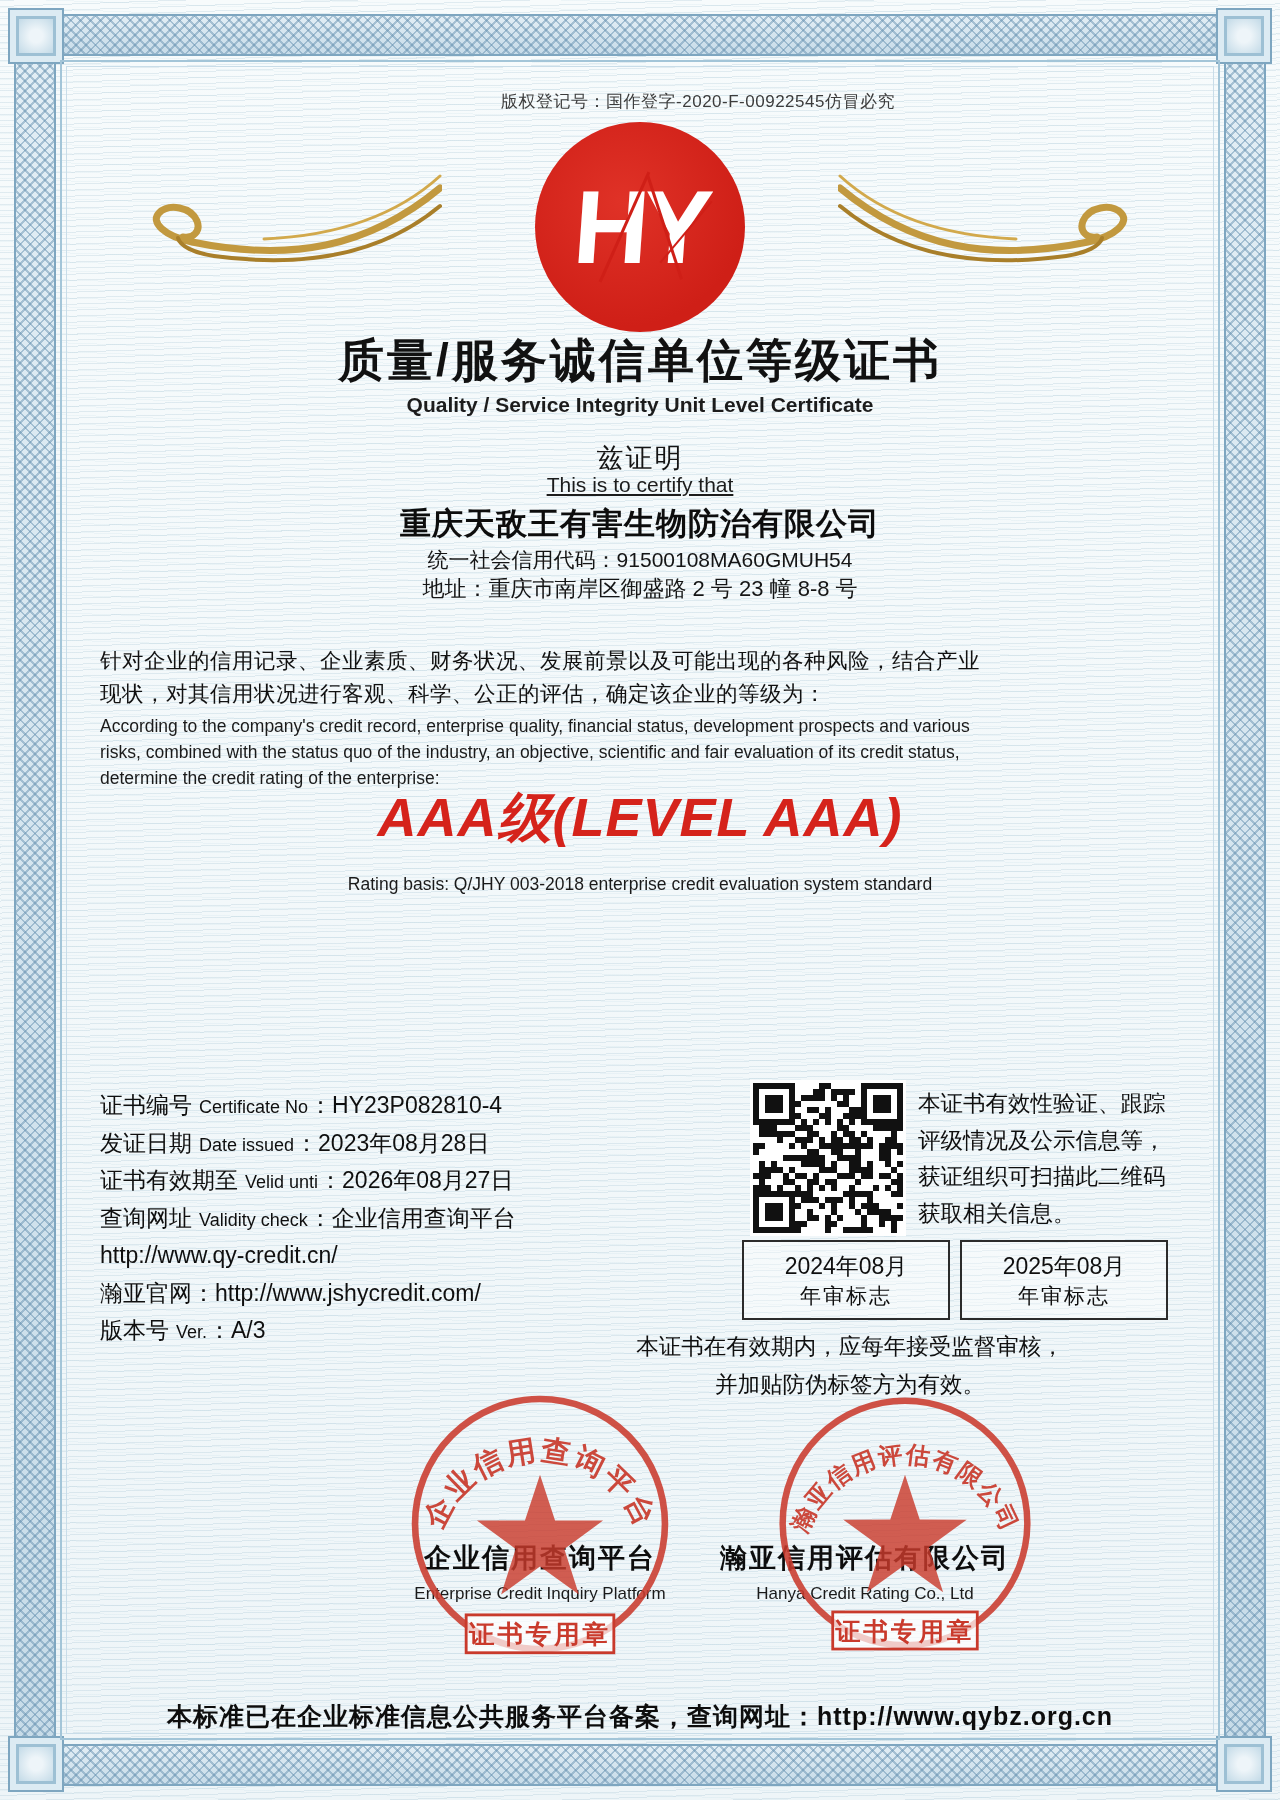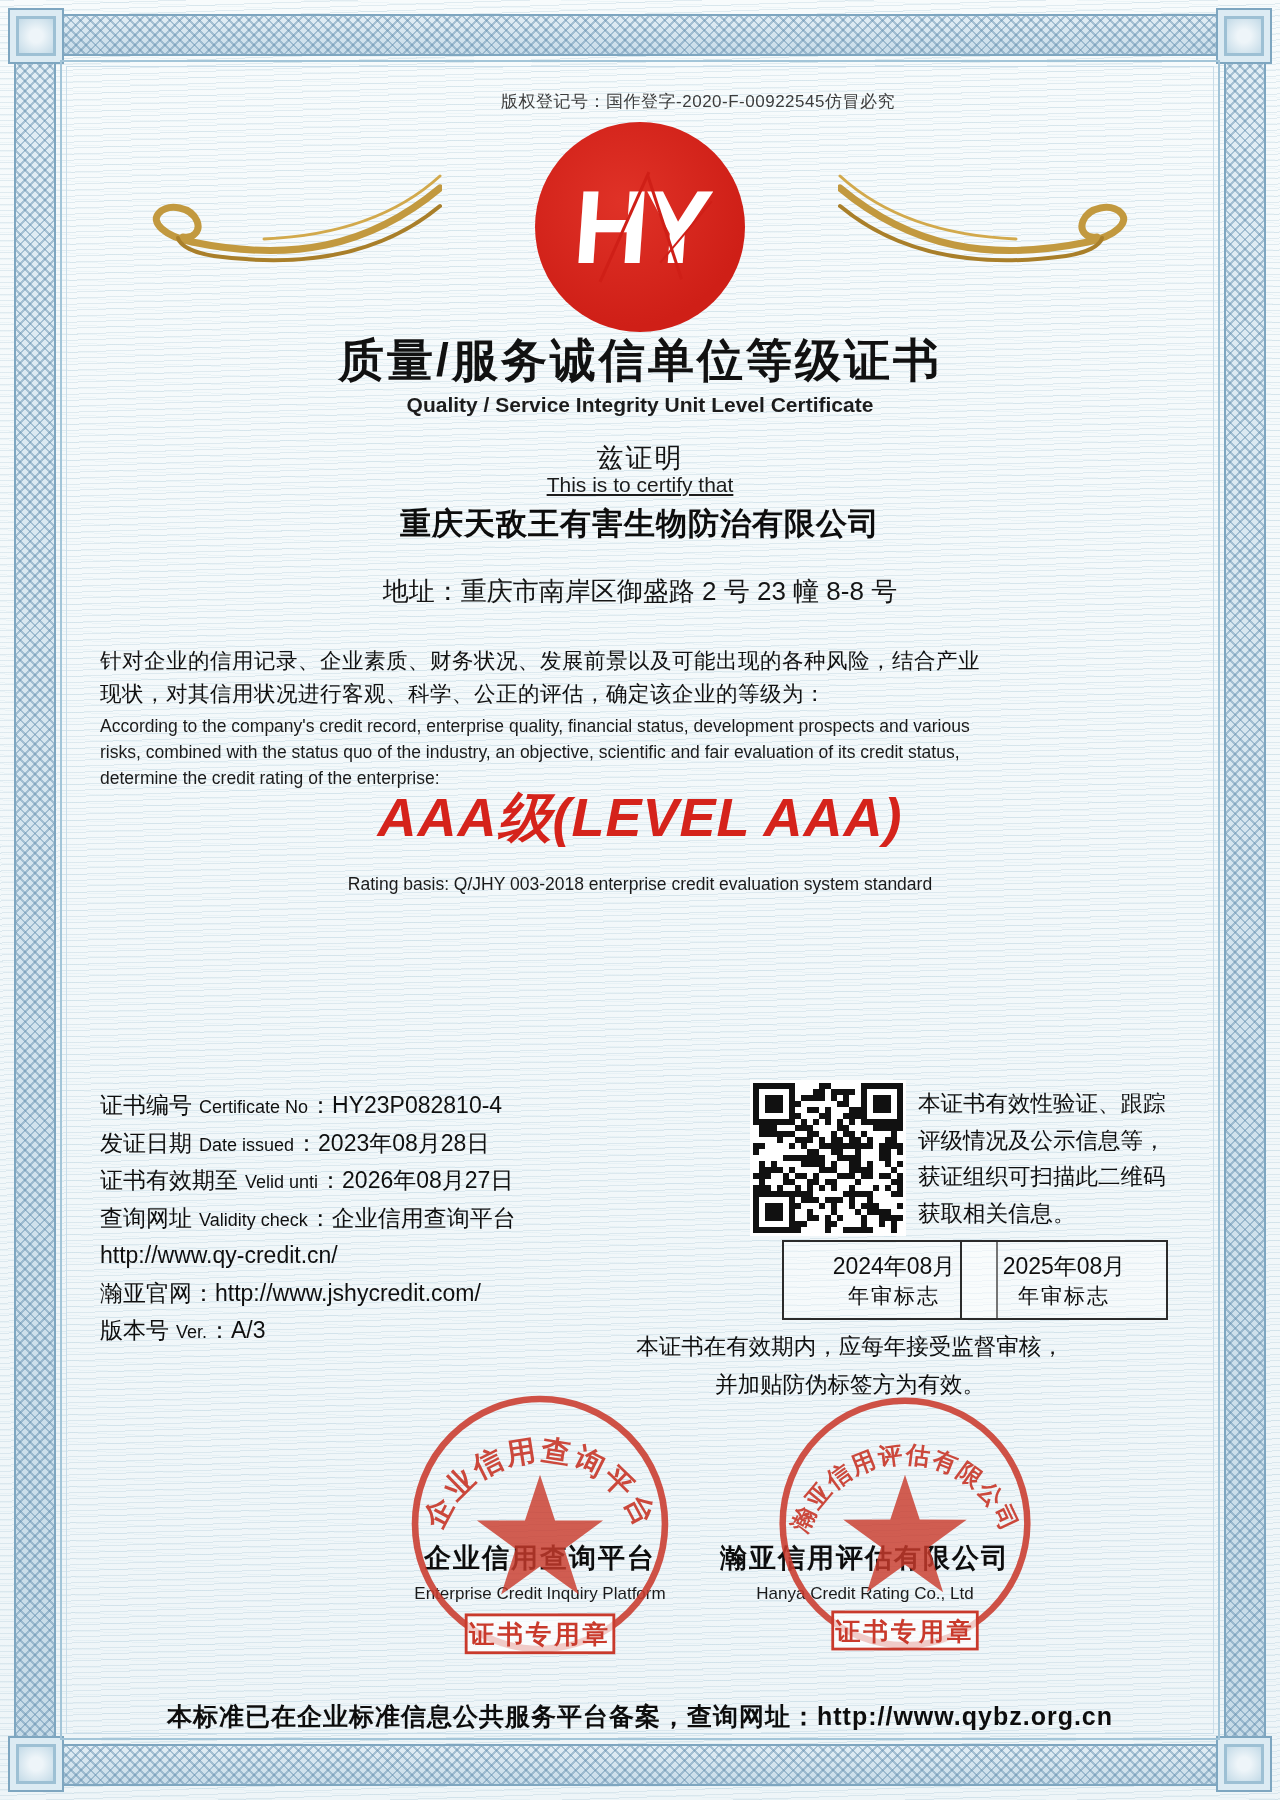--- a/index.html
+++ b/index.html
@@ -56,21 +56,21 @@
   .flourish{top:168px;width:300px;height:115px;}
   .flourish.left{left:142px;}
   .flourish.right{left:838px;transform:scaleX(-1);}
 
   .title-zh{top:330px;font-size:46px;font-weight:bold;letter-spacing:3px;color:#111;}
   .title-en{top:393px;font-size:21px;font-weight:600;color:#1c1c1c;}
   .certify-zh{top:440px;font-size:27px;color:#151515;letter-spacing:2px;}
   .certify-en{top:473px;font-size:21px;color:#1c1c1c;text-decoration:underline;}
   .company-name{top:503px;font-size:31px;font-weight:bold;letter-spacing:1px;color:#0d0d0d;}
   .credit-code{top:546px;font-size:21px;color:#151515;}
-  .address{top:574px;font-size:26px;color:#151515;}
+  .address{top:574px;font-size:22px;color:#151515;}
 
   .para{left:100px;width:1085px;color:#111;}
   .para-zh1{top:646px;font-size:21.5px;letter-spacing:.5px;}
   .para-zh2{top:679px;font-size:21.5px;letter-spacing:.5px;}
   .para-en{top:713px;font-size:17.5px;line-height:26px;color:#1a1a1a;}
 
   .rating-level{top:782px;font-size:54px;font-weight:bold;color:#d5231b;letter-spacing:1px;font-style:italic;}
   .rating-basis-zh{top:850px;font-size:19px;color:#141414;}
   .rating-basis-en{top:874px;font-size:17.5px;color:#1a1a1a;}
 
@@ -79,21 +79,21 @@
   .d-en{font-size:18px;margin:0 1px 0 7px;}
   .d-en:empty{display:none;}
   .d-sep{font-size:23px;}
   .d-val{font-size:23px;}
 
   .qr-box{left:750px;top:1080px;width:156px;height:156px;background:#ffffff;padding:0;}
   .qr-caption{left:918px;top:1086px;font-size:22.5px;line-height:36.5px;color:#0f0f0f;}
 
   .badge{top:1240px;width:204px;height:76px;border:2px solid #2b2b2b;text-align:center;
     background:rgba(255,255,255,0.35);}
-  .badge1{left:782px;padding-left:8px;} .badge2{left:960px;}
+  .badge1{left:742px;} .badge2{left:960px;}
   .badge .b1{font-size:23px;margin-top:9px;color:#0f0f0f;}
   .badge .b2{font-size:21px;color:#0f0f0f;letter-spacing:2px;}
 
   .note{left:600px;top:1328px;width:500px;text-align:center;font-size:22.5px;line-height:38px;color:#0f0f0f;}
 
   .org{position:absolute;text-align:center;z-index:1;}
   .org-left{left:380px;top:1540px;width:320px;}
   .org-right{left:700px;top:1540px;width:330px;}
   .org-zh{font-size:27px;font-weight:bold;letter-spacing:2px;color:#0d0d0d;}
   .org-en{font-size:17px;margin-top:8px;color:#1a1a1a;}
@@ -137,20 +137,21 @@
     <span class="crack crack2"></span>
     <span class="crack crack3"></span>
   </div>
 
   <div class="abs ctr title-zh">质量/服务诚信单位等级证书</div>
   <div class="abs ctr title-en">Quality / Service Integrity Unit Level Certificate</div>
   <div class="abs ctr certify-zh">兹证明</div>
   <div class="abs ctr certify-en">This is to certify that</div>
 
   <div class="abs ctr company-name">重庆天敌王有害生物防治有限公司</div>
+  <div class="abs ctr credit-code">统一社会信用代码：91500108MA60GMUH54</div>
   <div class="abs ctr address">地址：重庆市南岸区御盛路 2 号 23 幢 8-8 号</div>
 
   <div class="abs para para-zh1">针对企业的信用记录、企业素质、财务状况、发展前景以及可能出现的各种风险，结合产业</div>
   <div class="abs para para-zh2">现状，对其信用状况进行客观、科学、公正的评估，确定该企业的等级为：</div>
   <div class="abs para para-en">
     <div>According to the company's credit record, enterprise quality, financial status, development prospects and various</div>
     <div>risks, combined with the status quo of the industry, an objective, scientific and fair evaluation of its credit status,</div>
     <div>determine the credit rating of the enterprise:</div>
   </div>
 

